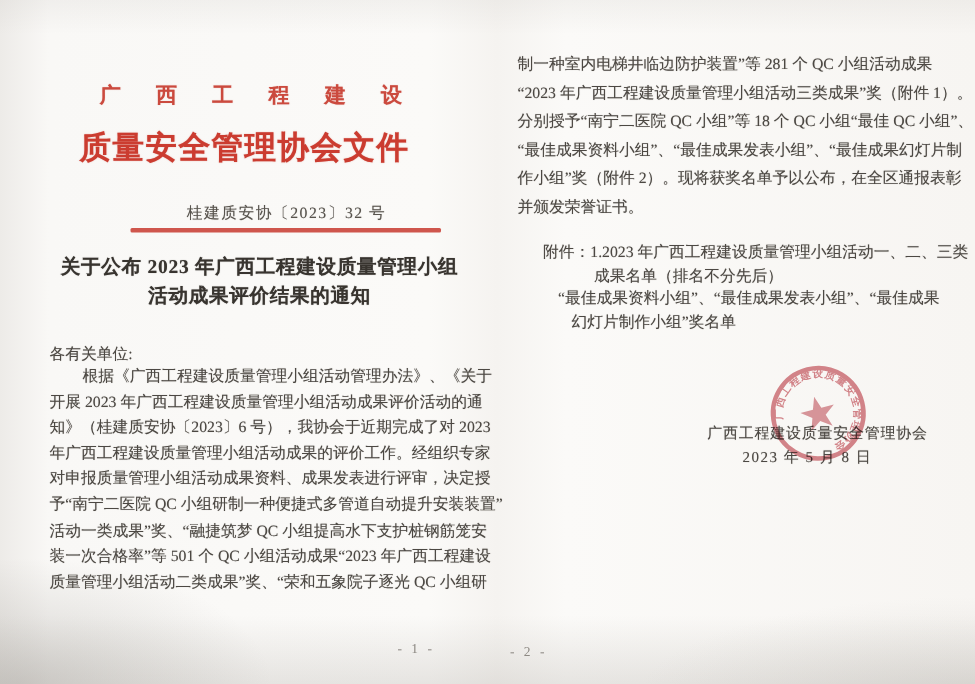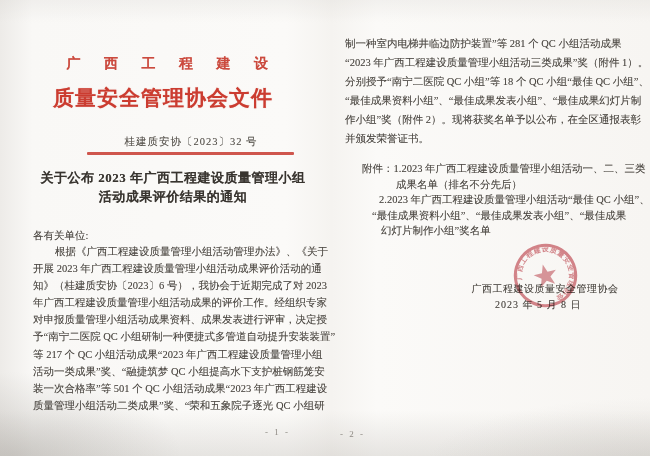--- a/index.html
+++ b/index.html
@@ -59,21 +59,20 @@
 
     <div class="abs salut ink">各有关单位:</div>
 
     <div class="abs body1 ink">
       <div class="ln indent">根据《广西工程建设质量管理小组活动管理办法》、《关于</div>
       <div class="ln">开展 2023 年广西工程建设质量管理小组活动成果评价活动的通</div>
       <div class="ln">知》（桂建质安协〔2023〕6 号），我协会于近期完成了对 2023</div>
       <div class="ln">年广西工程建设质量管理小组活动成果的评价工作。经组织专家</div>
       <div class="ln">对申报质量管理小组活动成果资料、成果发表进行评审，决定授</div>
       <div class="ln">予“南宁二医院 QC 小组研制一种便捷式多管道自动提升安装装置”</div>
-      <div class="ln">等 217 个 QC 小组活动成果“2023 年广西工程建设质量管理小组</div>
       <div class="ln">活动一类成果”奖、“融捷筑梦 QC 小组提高水下支护桩钢筋笼安</div>
       <div class="ln">装一次合格率”等 501 个 QC 小组活动成果“2023 年广西工程建设</div>
       <div class="ln">质量管理小组活动二类成果”奖、“荣和五象院子逐光 QC 小组研</div>
     </div>
 
     <div class="abs pn1">- 1 -</div>
   </div>
 
   <div>
     <div class="abs body2 ink">
@@ -81,21 +80,20 @@
       <div class="ln">“2023 年广西工程建设质量管理小组活动三类成果”奖（附件 1）。</div>
       <div class="ln">分别授予“南宁二医院 QC 小组”等 18 个 QC 小组“最佳 QC 小组”、</div>
       <div class="ln">“最佳成果资料小组”、“最佳成果发表小组”、“最佳成果幻灯片制</div>
       <div class="ln">作小组”奖（附件 2）。现将获奖名单予以公布，在全区通报表彰</div>
       <div class="ln">并颁发荣誉证书。</div>
     </div>
 
     <div class="abs attach ink">
       <div class="ln a0">附件：1.2023 年广西工程建设质量管理小组活动一、二、三类</div>
       <div class="ln a1">成果名单（排名不分先后）</div>
-      <div class="ln a2">2.2023 年广西工程建设质量管理小组活动“最佳 QC 小组”、</div>
       <div class="ln a3">“最佳成果资料小组”、“最佳成果发表小组”、“最佳成果</div>
       <div class="ln a4">幻灯片制作小组”奖名单</div>
     </div>
 
     <div class="abs sig-org ink">广西工程建设质量安全管理协会</div>
     <div class="abs sig-date ink">2023 年 5 月 8 日</div>
 
     <div class="abs seal">
       <svg width="69" height="67" viewBox="0 0 100 100">
         <defs>

